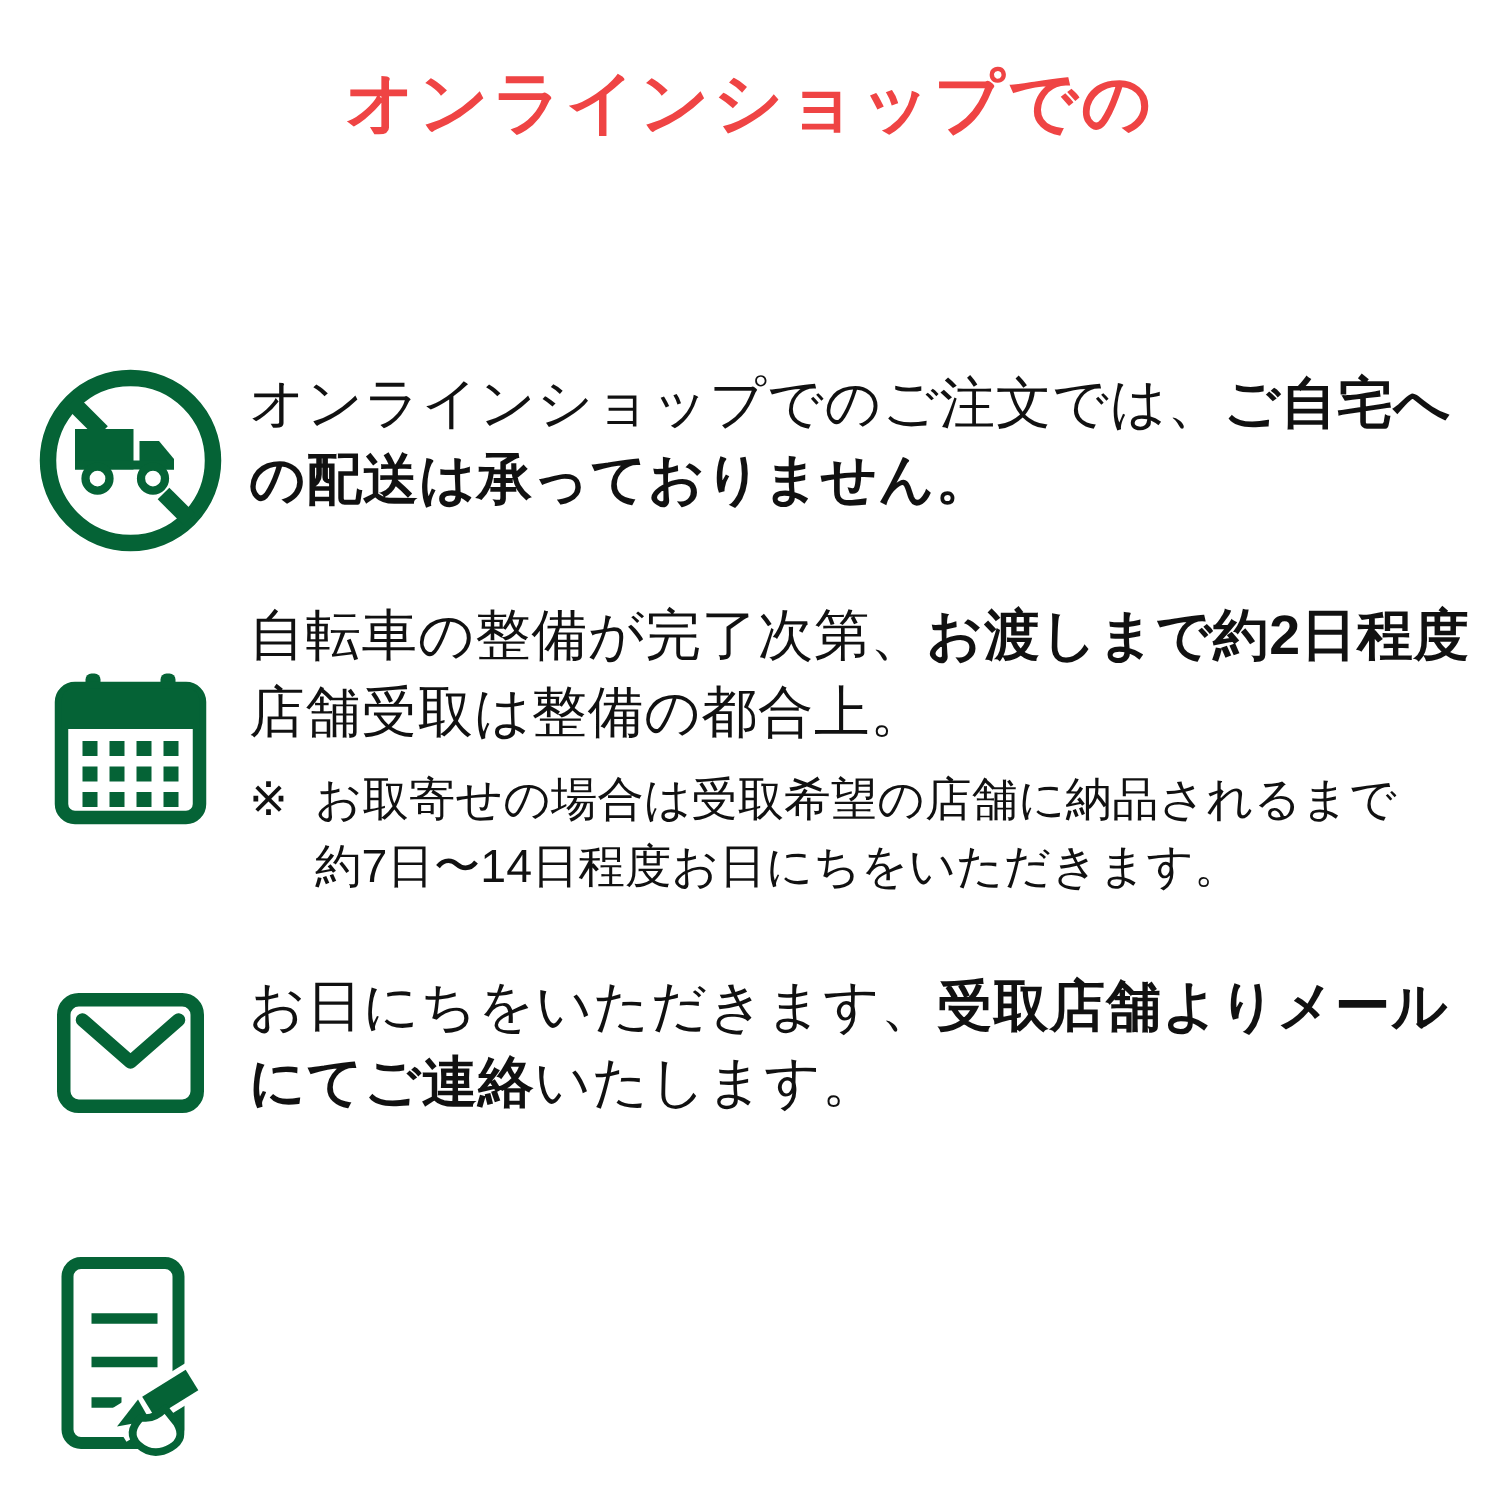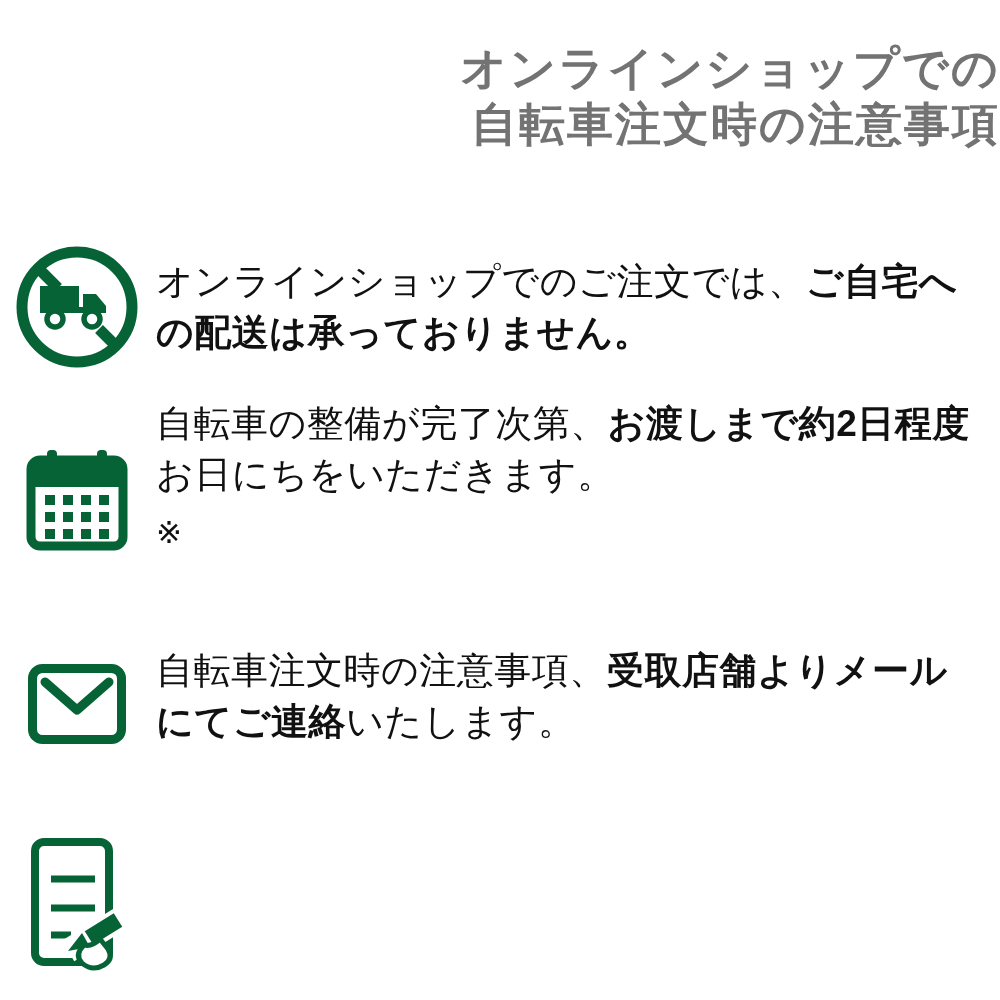--- a/index.html
+++ b/index.html
@@ -7,27 +7,27 @@
     width:1000px;height:1000px;background:#ffffff;
     font-family:"Liberation Sans","DejaVu Sans",sans-serif;
     color:#111111;
     -webkit-font-smoothing:antialiased;
   }
   .page{position:relative;width:1000px;height:1000px;overflow:hidden;background:#ffffff;}
 
   
   .title{
     position:absolute;top:40px;left:0;right:0;margin:0;
-    text-align:right;color:#737373;
+    text-align:center;color:#ef4444;
     font-size:46px;line-height:56px;font-weight:700;letter-spacing:2px;
   }
   .title-line{display:block;}
 
   
-  .row{position:absolute;left:12px;width:968px;display:flex;align-items:center;}
+  .row{position:absolute;left:22px;width:968px;display:flex;align-items:flex-start;}
   .row-1{top:243px;}
   .row-2{top:398px;}
   .row-3{top:645px;}
   .row-4{top:813px;}
 
   .icon-col{flex:0 0 130px;width:130px;display:flex;justify-content:center;align-items:flex-start;}
   .text-col{flex:1;padding-left:14px;}
 
   .body-text{margin:0;font-size:37px;line-height:51px;font-weight:400;letter-spacing:0.5px;}
   .run{font-weight:400;}
@@ -43,21 +43,20 @@
   .icon-envelope svg{width:100px;height:82px;display:block;margin-top:16px;}
   .icon-document svg{width:102px;height:142px;display:block;margin-top:22px;}
 </style>
 </head>
 <body>
 
 <div class="page">
 
   <h1 class="title">
     <span class="title-line">オンラインショップでの</span>
-    <span class="title-line">自転車注文時の注意事項</span>
   </h1>
 
   <section class="row row-1">
     <div class="icon-col icon-truck">
       <svg viewBox="0 0 128 128" xmlns="http://www.w3.org/2000/svg" aria-hidden="true">
         <circle cx="64" cy="64" r="55" fill="none" stroke="#056336" stroke-width="11"></circle>
         <line x1="25" y1="25" x2="45" y2="45" stroke="#056336" stroke-width="11"></line>
         <line x1="86" y1="86" x2="103" y2="103" stroke="#056336" stroke-width="11"></line>
         <rect x="27" y="43" width="39" height="27" fill="#056336"></rect>
         <polygon points="70,51 83,51 93,63 93,70 70,70" fill="#056336"></polygon>
@@ -88,36 +87,40 @@
             <rect x="60" y="69" width="10" height="10"></rect>
             <rect x="78" y="69" width="10" height="10"></rect>
           <rect x="24" y="86" width="10" height="10"></rect>
             <rect x="42" y="86" width="10" height="10"></rect>
             <rect x="60" y="86" width="10" height="10"></rect>
             <rect x="78" y="86" width="10" height="10"></rect>
         </g>
       </svg>
     </div>
     <div class="text-col">
-      <p class="body-text"><span class="run">自転車の整備が完了次第、</span><span class="run bold">お渡しまで約2日程度</span><span class="run">お日にちをいただきます。</span></p>
+      <p class="body-text"><span class="run">自転車の整備が完了次第、</span><span class="run bold">お渡しまで約2日程度</span><span class="run">店舗受取は整備の都合上。</span></p>
       <div class="note">
         <span class="note-marker">※</span>
+        <span class="note-lines">
+            <div class="line">お取寄せの場合は受取希望の店舗に納品されるまで</div>
+            <div class="line">約7日〜14日程度お日にちをいただきます。</div>
+          </span>
       </div>
     </div>
   </section>
 
   <section class="row row-3">
     <div class="icon-col icon-envelope">
       <svg viewBox="0 0 100 82" xmlns="http://www.w3.org/2000/svg" aria-hidden="true">
         <rect x="5.5" y="5.5" width="89" height="71" rx="10" fill="#ffffff" stroke="#056336" stroke-width="9"></rect>
         <polyline points="18,19 50,47 82,19" fill="none" stroke="#056336" stroke-width="9" stroke-linecap="round" stroke-linejoin="round"></polyline>
       </svg>
     </div>
     <div class="text-col">
-      <p class="body-text"><span class="run">自転車注文時の注意事項、</span><span class="run bold">受取店舗よりメールにてご連絡</span><span class="run">いたします。</span></p>
+      <p class="body-text"><span class="run">お日にちをいただきます、</span><span class="run bold">受取店舗よりメールにてご連絡</span><span class="run">いたします。</span></p>
     </div>
   </section>
 
   <section class="row row-4">
     <div class="icon-col icon-document">
       <svg viewBox="0 0 102 142" xmlns="http://www.w3.org/2000/svg" aria-hidden="true">
         <rect x="9" y="7" width="74" height="120" rx="9" fill="#ffffff" stroke="#056336" stroke-width="8"></rect>
         <line x1="25" y1="44" x2="69" y2="44" stroke="#056336" stroke-width="7"></line>
         <line x1="25" y1="73" x2="69" y2="73" stroke="#056336" stroke-width="7"></line>
         <line x1="25" y1="100" x2="45" y2="100" stroke="#056336" stroke-width="7"></line>

